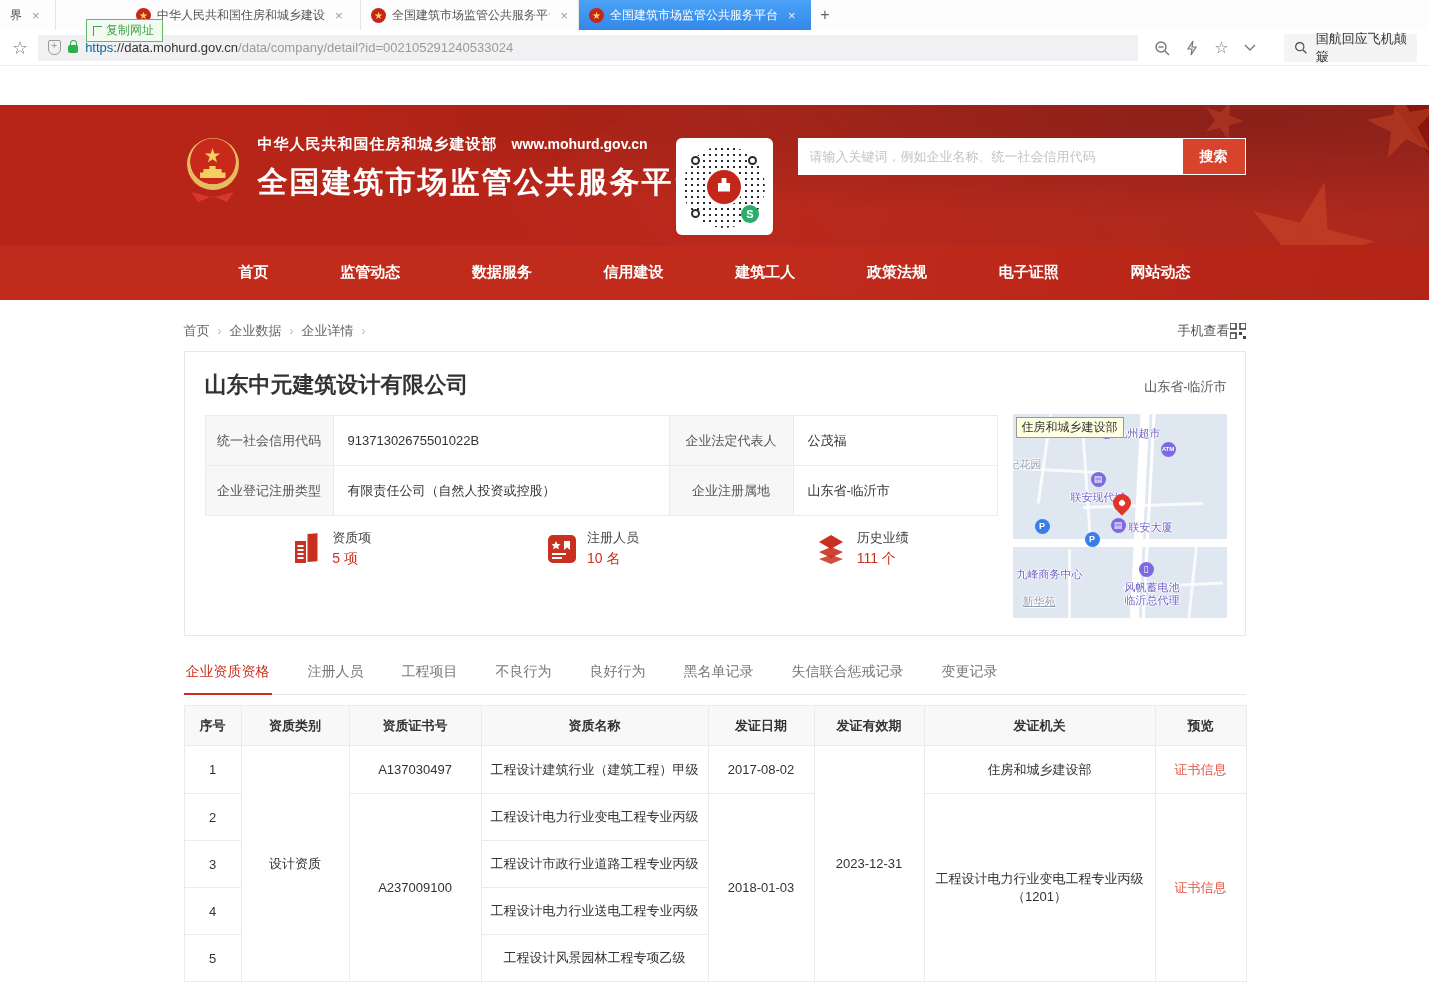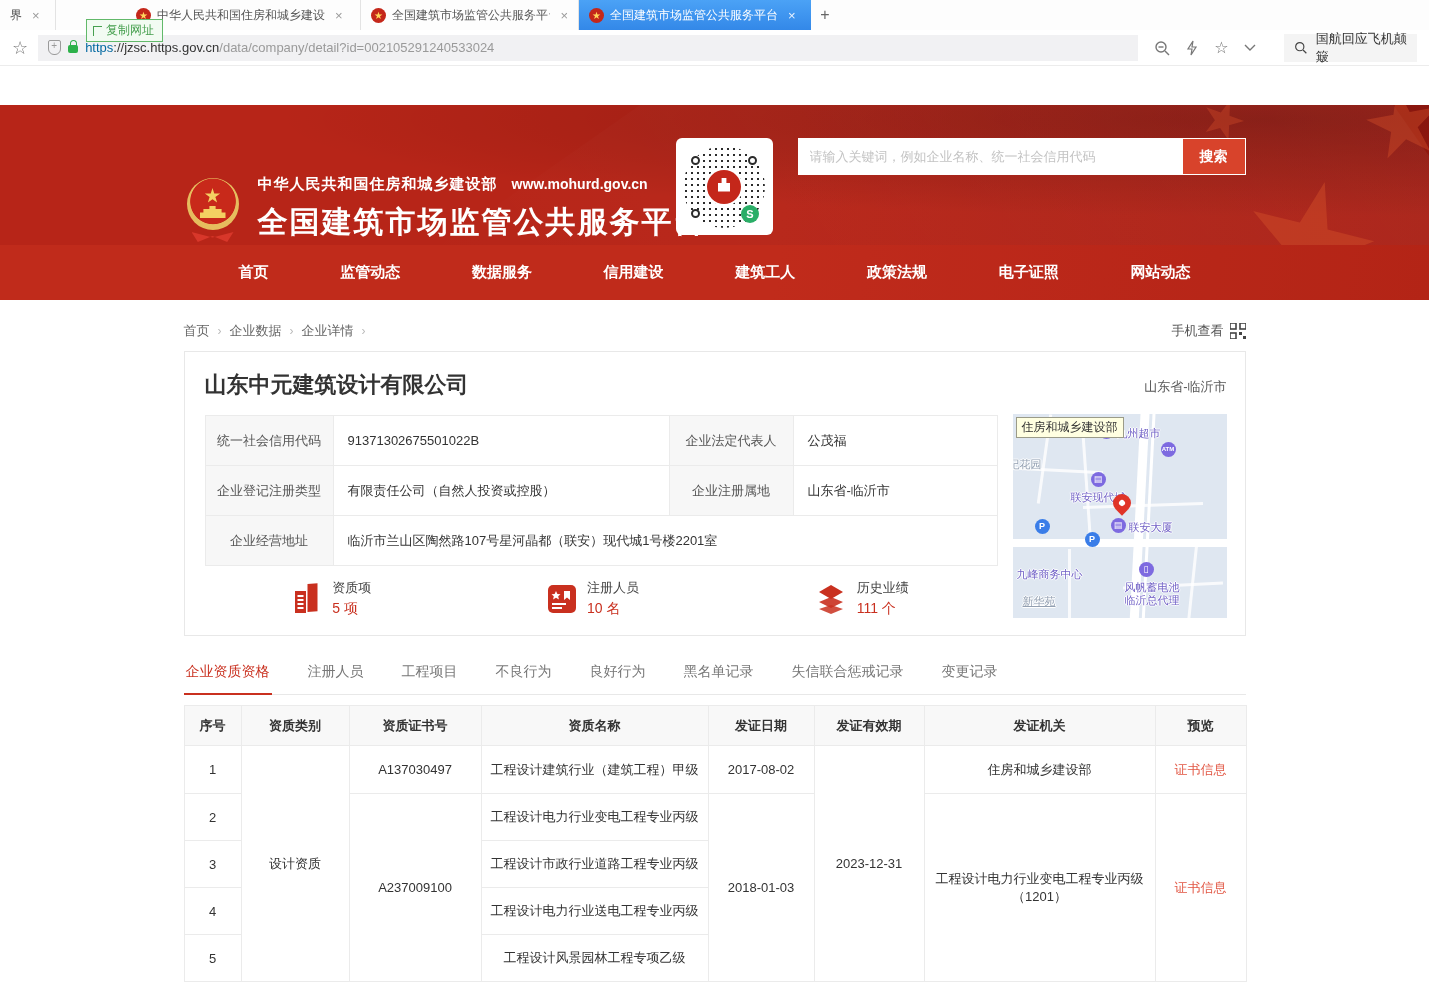--- a/index.html
+++ b/index.html
@@ -53,21 +53,21 @@
       overflow:hidden; }
   .star { position:absolute; background:#cf4b28; opacity:.5;
       clip-path:polygon(50% 0%,61% 35%,98% 35%,68% 57%,79% 91%,50% 70%,21% 91%,32% 57%,2% 35%,39% 35%); }
   .star.s1 { width:130px; height:130px; right:55px; top:75px; transform:rotate(14deg); }
   .star.s2 { width:75px; height:75px; right:-12px; top:-18px; transform:rotate(-10deg); opacity:.45; }
   .star.s3 { width:42px; height:42px; right:185px; top:-6px; transform:rotate(20deg); opacity:.4; }
   .streak { position:absolute; width:600px; height:900px; background:linear-gradient(rgba(255,255,255,.05),transparent);
             transform:rotate(55deg); top:-300px; right:180px; }
   .head-inner { position:relative; width:1062px; margin:0 auto; height:140px; z-index:2; }
 
-  .logo-block { position:absolute; left:0; top:30px; display:flex; gap:16px; align-items:center;margin-top:40px; }
+  .logo-block { position:absolute; left:0; top:30px; display:flex; gap:16px; align-items:center; }
   .emblem { width:58px; height:66px; position:relative; flex:0 0 58px; }
   .emblem .ring { position:absolute; left:3px; top:2px; width:52px; height:52px; border-radius:50%;
       background:radial-gradient(circle at 50% 45%, #c8291a 58%, #e6bd5e 60% 72%, #caa13e 100%); }
   .emblem .estar { position:absolute; left:21px; top:12px; width:16px; height:16px; background:#f4d062;
       clip-path:polygon(50% 0%,61% 35%,98% 35%,68% 57%,79% 91%,50% 70%,21% 91%,32% 57%,2% 35%,39% 35%); }
   .emblem .gate { position:absolute; left:16px; top:30px; width:26px; height:12px; background:#f4d062;
       clip-path:polygon(0 100%,0 55%,15% 55%,15% 25%,38% 25%,38% 0,62% 0,62% 25%,85% 25%,85% 55%,100% 55%,100% 100%); }
   .emblem .ribbon { position:absolute; left:8px; bottom:0; width:42px; height:10px; background:#d8372a;
       clip-path:polygon(0 0,15% 100%,50% 40%,85% 100%,100% 0,50% 55%); }
   .logo-text .line1 { color:#fff; font-size:15px; font-weight:bold; letter-spacing:1px; }
@@ -104,21 +104,21 @@
   .mainnav-inner { width:1062px; margin:0 auto; height:55px; display:flex; align-items:center;
                    justify-content:space-between; padding:0 55px; }
   .nav-item { color:#fff; font-size:15px; font-weight:bold; cursor:pointer; }
 
   
   .content { width:1062px; margin:0 auto; }
   .crumb-row { display:flex; justify-content:space-between; align-items:center; margin-top:22px; font-size:13px; }
   .crumbs { color:#666; display:flex; gap:8px; align-items:center; }
   .crumbs .sep { color:#bbb; font-size:12px; }
   .crumbs a { color:#666; text-decoration:none; }
-  .mobile-view { display:flex; align-items:center; gap:6px; color:#555; }
+  .mobile-view { display:flex; align-items:center; color:#555; }
   .qr-glyph { display:inline-block; }
 
   .card { margin-top:11px; border:1px solid #e8e8e8; background:#fff; height:285px; position:relative; padding:18px 18px 0 20px; }
   .card-titlerow { display:flex; justify-content:space-between; align-items:flex-start; }
   .company-name { font-size:22px; font-weight:bold; color:#333; }
   .company-region { font-size:13px; color:#555; margin-top:8px; }
 
   .info-table { margin-top:15px; border-collapse:collapse; width:792px; table-layout:fixed; }
   .info-table td { border:1px solid #ebebeb; font-size:13px; height:50px; padding:0 14px; }
   .info-table td.lbl { background:#f7f7f7; color:#555; text-align:center; padding:0 6px; }
@@ -190,21 +190,21 @@
       <span class="copy-glyph"></span>
       <span>复制网址</span>
     </div>
   </div>
 
   <div class="toolbar">
     <span class="bookmark-star">☆</span>
     <div class="urlfield">
       <span class="shield"></span>
       <span class="lock"></span>
-      <span><span class="url-scheme">https</span><span class="url-host">://jzsc.https.gov.cn</span><span class="url-path">/data/company/detail?id=002105291240533024</span></span>
+      <span><span class="url-scheme">https</span><span class="url-host">://data.mohurd.gov.cn</span><span class="url-path">/data/company/detail?id=002105291240533024</span></span>
     </div>
     <div class="tool-icons">
       <svg width="16" height="16" viewBox="0 0 16 16">
           <circle cx="7" cy="7" r="5" fill="none" stroke="#777" stroke-width="1.4"></circle>
           <line x1="4.5" y1="7" x2="9.5" y2="7" stroke="#777" stroke-width="1.4"></line>
           <line x1="11" y1="11" x2="15" y2="15" stroke="#777" stroke-width="1.4"></line>
         </svg>
       <svg width="12" height="16" viewBox="0 0 12 16">
           <path d="M7 1 L2 9 H6 L5 15 L10 7 H6 Z" fill="none" stroke="#777" stroke-width="1.2"></path>
         </svg>
@@ -321,24 +321,20 @@
         <td class="lbl">统一社会信用代码</td>
         <td>91371302675501022B</td>
         <td class="lbl">企业法定代表人</td>
         <td>公茂福</td>
       </tr>
       <tr>
         <td class="lbl">企业登记注册类型</td>
         <td>有限责任公司（自然人投资或控股）</td>
         <td class="lbl">企业注册属地</td>
         <td>山东省-临沂市</td>
-      </tr>
-      <tr>
-        <td class="lbl">企业经营地址</td>
-        <td colspan="3">临沂市兰山区陶然路107号星河晶都（联安）现代城1号楼2201室</td>
       </tr>
     </tbody>
       </table>
 
     <div class="stats-row">
       <div class="stat">
         <svg width="30" height="32" viewBox="0 0 30 32">
           <rect x="3" y="8" width="11" height="22" fill="#c9301f"></rect>
           <rect x="15.5" y="2" width="10" height="28" fill="#c9301f" transform="skewY(-4)"></rect>
           <rect x="5.5" y="12" width="6" height="2" fill="#fff"></rect>

